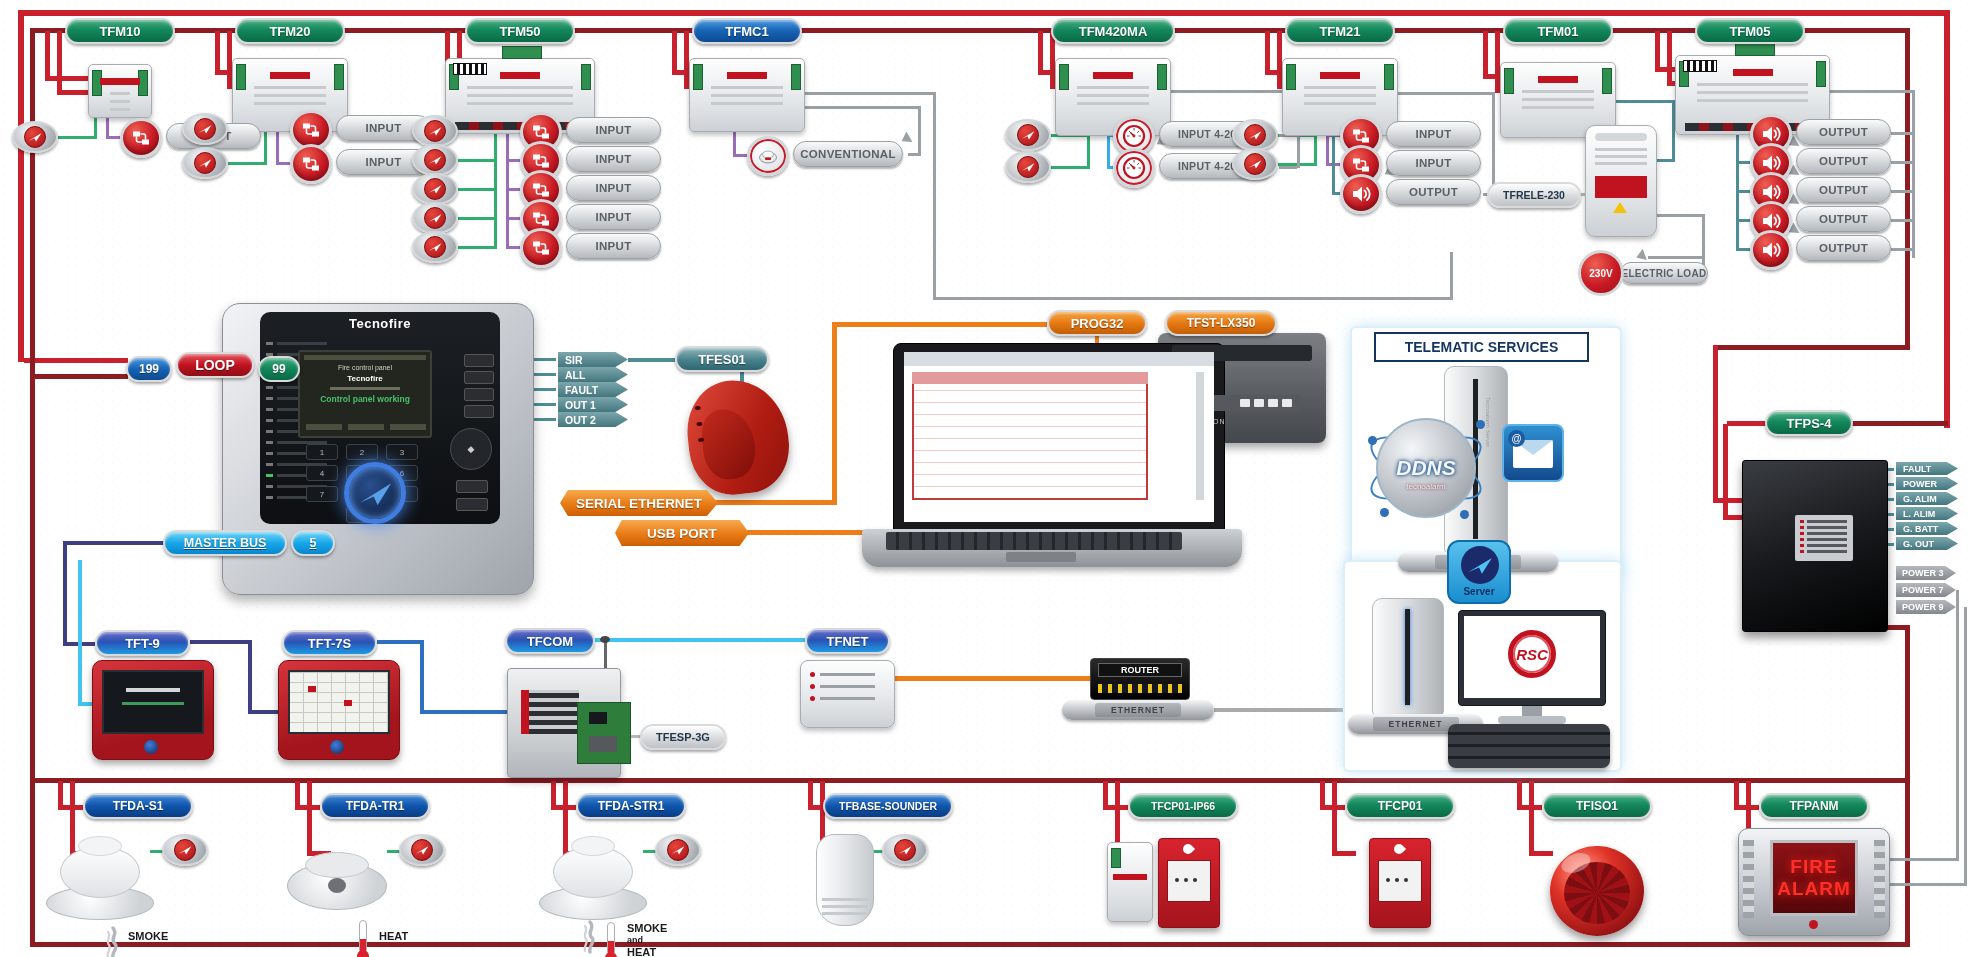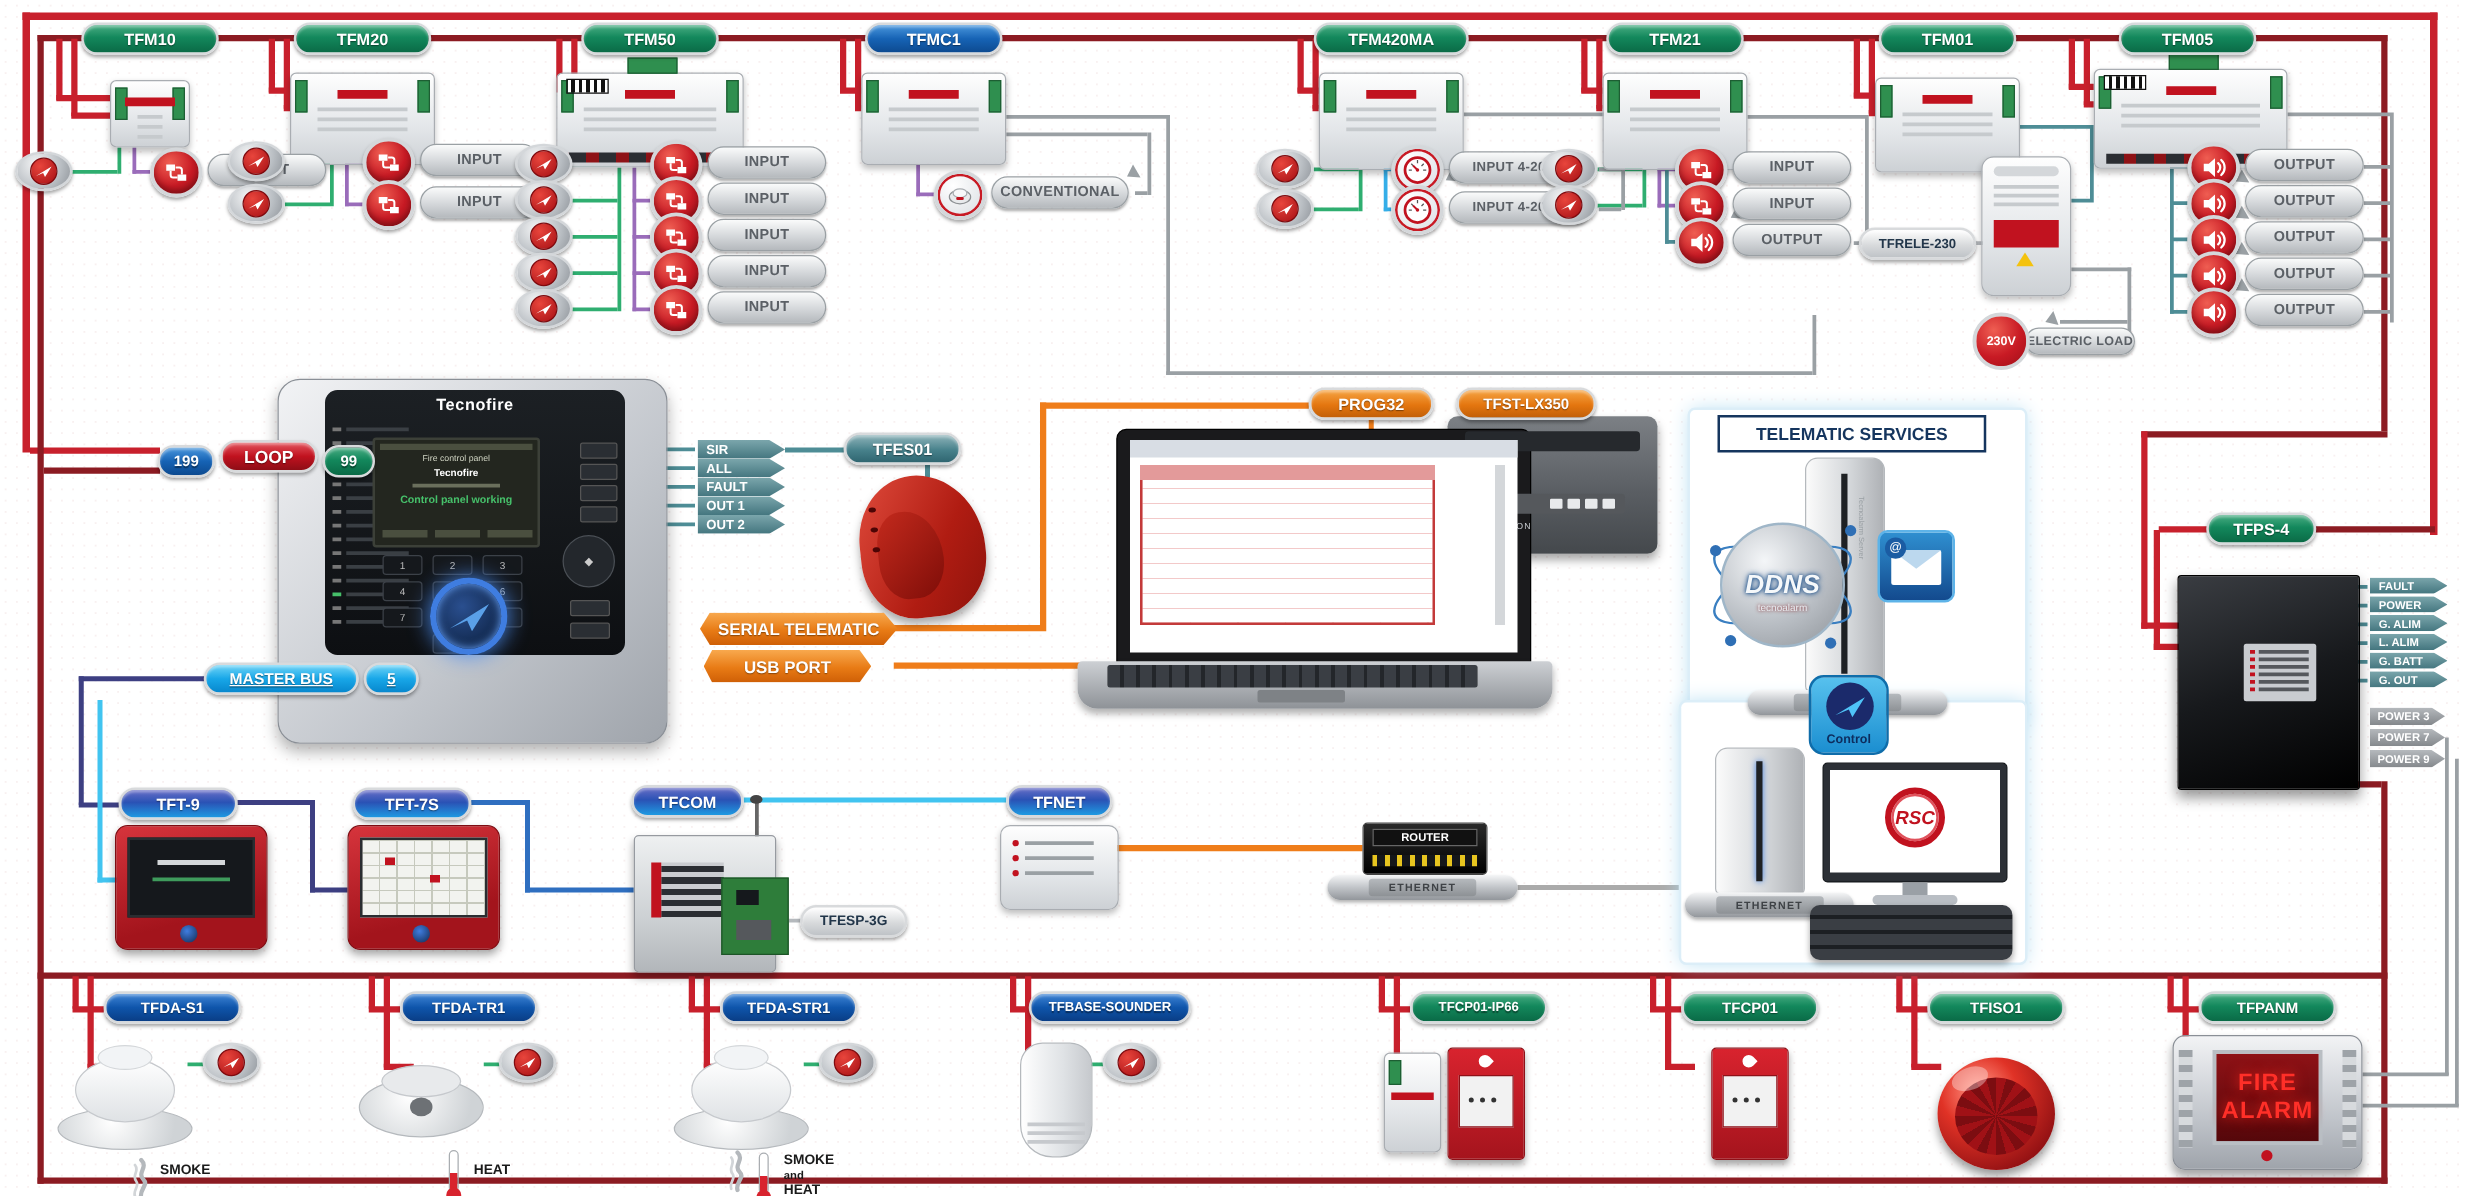--- a/index.html
+++ b/index.html
@@ -582,22 +582,22 @@
     <div class="a arr arr-t" style="left: 558px; top: 412px; width: 70px; height: 15px;">OUT 2</div>
     <div class="a" style="left: 628px; top: 358px; width: 47px; height: 4px; background: rgb(78, 141, 150); z-index: 1;"></div>
     <div class="a pill pt" style="left: 675px; top: 346px; width: 94px;">TFES01</div>
     <div class="a" style="left: 740px; top: 372px; width: 4px; height: 10px; background: rgb(78, 141, 150); z-index: 1;"></div>
     <div class="a" style="left: 688px; top: 380px; width: 100px; height: 114px; border-radius: 46% 54% 42% 42%; background: linear-gradient(120deg, rgb(224, 75, 60), rgb(176, 28, 18) 60%, rgb(142, 19, 12)); box-shadow: rgba(0, 0, 0, 0.35) 0px 5px 8px; transform: rotate(-6deg); z-index: 3;">
       <div class="a" style="left: 14px; top: 28px; width: 52px; height: 70px; border-radius: 40% 60% 45% 45%; background: linear-gradient(135deg, rgb(196, 42, 29), rgb(126, 13, 8));"></div>
       <div class="a" style="left: 10px; top: 22px; width: 6px; height: 4px; border-radius: 50%; background: rgb(76, 5, 5);"></div>
       <div class="a" style="left: 10px; top: 38px; width: 6px; height: 4px; border-radius: 50%; background: rgb(76, 5, 5);"></div>
       <div class="a" style="left: 10px; top: 54px; width: 6px; height: 4px; border-radius: 50%; background: rgb(76, 5, 5);"></div>
     </div>
-    <div class="a arr arr-o" style="left: 560px; top: 490px; width: 158px; height: 26px;">SERIAL TELEMATIC</div>
-    <div class="a arr arr-o" style="left: 563px; top: 520px; width: 134px; height: 26px;">USB PORT</div>
+    <div class="a arr arr-o" style="left: 560px; top: 490px; width: 158px; height: 26px;">SERIAL ETHERNET</div>
+    <div class="a arr arr-o" style="left: 615px; top: 520px; width: 134px; height: 26px;">USB PORT</div>
     <div class="a" style="left: 715px; top: 500px; width: 117px; height: 5px; background: rgb(239, 125, 26); z-index: 1;"></div>
     <div class="a" style="left: 832px; top: 322px; width: 5px; height: 183px; background: rgb(239, 125, 26); z-index: 1;"></div>
     <div class="a" style="left: 832px; top: 322px; width: 215px; height: 5px; background: rgb(239, 125, 26); z-index: 1;"></div>
     <div class="a" style="left: 715px; top: 530px; width: 160px; height: 5px; background: rgb(239, 125, 26); z-index: 1;"></div>
     <div class="a pill po" style="left: 1047px; top: 310px; width: 100px;">PROG32</div>
     <div class="a" style="left: 1095px; top: 336px; width: 4px; height: 10px; background: rgb(239, 125, 26); z-index: 1;"></div>
     <div class="a mod" style="left: 1077px; top: 346px; width: 48px; height: 76px; border-radius: 6px;"></div>
     <div class="a" style="left: 1082px; top: 352px; width: 38px; height: 26px; background: rgb(194, 200, 205); border-radius: 3px; z-index: 4;"></div>
     <div class="a" style="left: 1086px; top: 386px; width: 5px; height: 5px; border-radius: 50%; background: rgb(193, 18, 31); z-index: 4;"></div>
     <div class="a" style="left: 1110px; top: 386px; width: 5px; height: 5px; border-radius: 50%; background: rgb(47, 143, 79); z-index: 4;"></div>
@@ -643,21 +643,21 @@
     <div class="a ethpipe" style="left: 1398px; top: 552px; width: 160px;">
       <div class="a ethlbl" style="position: relative;">ETHERNET</div>
     </div>
     <div class="a glowbox" style="left: 1345px; top: 562px; width: 275px; height: 208px;"></div>
     <div class="a" style="left: 1447px; top: 540px; width: 64px; height: 64px; border-radius: 12px; background: linear-gradient(rgb(87, 193, 238), rgb(27, 142, 208)); border: 2px solid rgb(15, 109, 170); z-index: 5;">
       <div class="a" style="left: 12px; top: 4px; width: 38px; height: 38px; border-radius: 50%; background: rgb(27, 42, 107);">
         <svg viewBox="0 0 24 24" width="100%" height="100%">
           <path d="M4.5 16.5 L19.5 7.5 L13.2 17.5 L11.4 13.6 Z" fill="#4fc3f7"></path>
         </svg>
       </div>
-      <div class="a" style="left: 0px; top: 44px; width: 60px; text-align: center; color: rgb(13, 45, 94); font-weight: bold; font-size: 10px;">Control</div>
+      <div class="a" style="left: 0px; top: 44px; width: 60px; text-align: center; color: rgb(13, 45, 94); font-weight: bold; font-size: 10px;">Server</div>
     </div>
     <div class="a tower" style="left: 1372px; top: 598px; width: 72px; height: 118px;">
       <div class="a" style="left: 32px; top: 10px; width: 5px; height: 96px; background: rgb(30, 33, 36); box-shadow: rgb(63, 125, 224) 0px 0px 5px;"></div>
     </div>
     <div class="a ethpipe" style="left: 1348px; top: 714px; width: 135px;">
       <div class="a ethlbl" style="position: relative;">ETHERNET</div>
     </div>
     <div class="a" style="left: 1458px; top: 610px; width: 148px; height: 96px; background: rgb(44, 48, 54); border-radius: 4px; border: 1px solid rgb(21, 24, 28); z-index: 4;"></div>
     <div class="a" style="left: 1464px; top: 616px; width: 136px; height: 82px; background: rgb(255, 255, 255); z-index: 5;"></div>
     <div class="a" style="left: 1508px; top: 630px; width: 48px; height: 48px; border-radius: 50%; border: 5px solid rgb(193, 18, 31); box-shadow: rgb(224, 82, 92) 0px 0px 0px 2px inset; color: rgb(193, 18, 31); font-weight: bold; font-style: italic; font-size: 15px; display: flex; align-items: center; justify-content: center; z-index: 6;">RSC</div>

